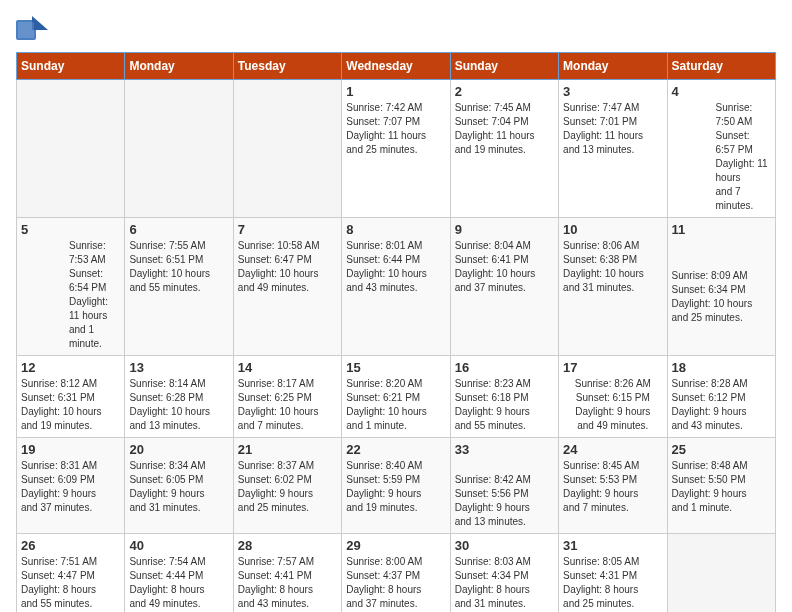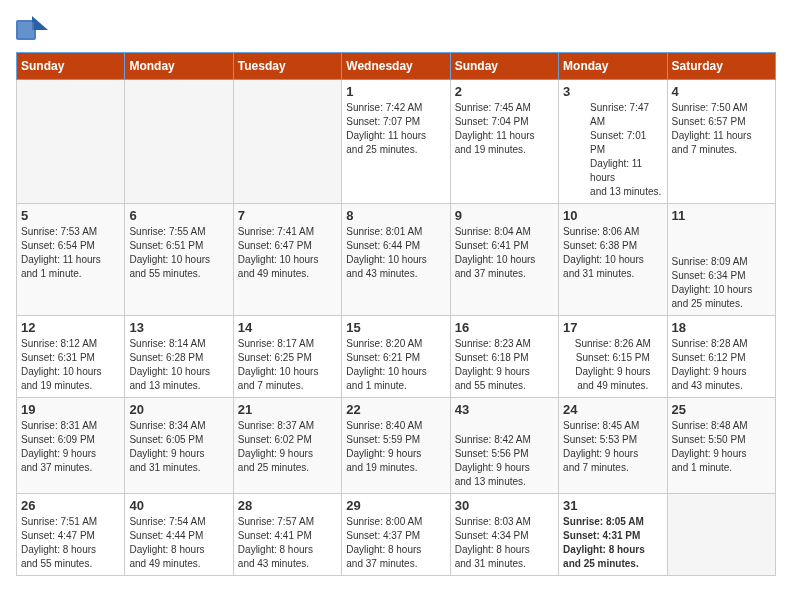--- a/index.html
+++ b/index.html
@@ -123,51 +123,51 @@
         </td>
         <td>
           <span class="day-number">2</span>
           <div class="day-info" style="white-space: pre-line;">Sunrise: 7:45 AM
 Sunset: 7:04 PM
 Daylight: 11 hours
 and 19 minutes.</div>
         </td>
         <td>
           <span class="day-number">3</span>
-          <div class="day-info" style="white-space: pre-line; margin-left: 27px;">Sunrise: 7:47 AM
+          <div class="day-info" style="white-space: pre-line;">Sunrise: 7:47 AM
 Sunset: 7:01 PM
 Daylight: 11 hours
 and 13 minutes.</div>
         </td>
         <td>
           <span class="day-number">4</span>
-          <div class="day-info" style="white-space: pre-line;">Sunrise: 7:50 AM
+          <div class="day-info" style="white-space: pre-line; margin-left: 44px;">Sunrise: 7:50 AM
 Sunset: 6:57 PM
 Daylight: 11 hours
 and 7 minutes.</div>
         </td>
       </tr>
       <tr>
         <td>
           <span class="day-number">5</span>
-          <div class="day-info" style="white-space: pre-line;">Sunrise: 7:53 AM
+          <div class="day-info" style="white-space: pre-line; margin-left: 48px;">Sunrise: 7:53 AM
 Sunset: 6:54 PM
 Daylight: 11 hours
 and 1 minute.</div>
         </td>
         <td>
           <span class="day-number">6</span>
           <div class="day-info" style="white-space: pre-line;">Sunrise: 7:55 AM
 Sunset: 6:51 PM
 Daylight: 10 hours
 and 55 minutes.</div>
         </td>
         <td>
           <span class="day-number">7</span>
-          <div class="day-info" style="white-space: pre-line;">Sunrise: 7:41 AM
+          <div class="day-info" style="white-space: pre-line;">Sunrise: 10:58 AM
 Sunset: 6:47 PM
 Daylight: 10 hours
 and 49 minutes.</div>
         </td>
         <td>
           <span class="day-number">8</span>
           <div class="day-info" style="white-space: pre-line;">Sunrise: 8:01 AM
 Sunset: 6:44 PM
 Daylight: 10 hours
 and 43 minutes.</div>
@@ -268,21 +268,21 @@
 and 25 minutes.</div>
         </td>
         <td>
           <span class="day-number">22</span>
           <div class="day-info" style="white-space: pre-line;">Sunrise: 8:40 AM
 Sunset: 5:59 PM
 Daylight: 9 hours
 and 19 minutes.</div>
         </td>
         <td>
-          <span class="day-number">43</span>
+          <span class="day-number">33</span>
           <div class="day-info" style="white-space: pre-line; margin-top: 16px;">Sunrise: 8:42 AM
 Sunset: 5:56 PM
 Daylight: 9 hours
 and 13 minutes.</div>
         </td>
         <td>
           <span class="day-number">24</span>
           <div class="day-info" style="white-space: pre-line;">Sunrise: 8:45 AM
 Sunset: 5:53 PM
 Daylight: 9 hours
@@ -327,21 +327,21 @@
         </td>
         <td>
           <span class="day-number">30</span>
           <div class="day-info" style="white-space: pre-line;">Sunrise: 8:03 AM
 Sunset: 4:34 PM
 Daylight: 8 hours
 and 31 minutes.</div>
         </td>
         <td>
           <span class="day-number">31</span>
-          <div class="day-info" style="white-space: pre-line; font-weight: bold;">Sunrise: 8:05 AM
+          <div class="day-info" style="white-space: pre-line;">Sunrise: 8:05 AM
 Sunset: 4:31 PM
 Daylight: 8 hours
 and 25 minutes.</div>
         </td>
         <td class="empty"></td>
       </tr>
     </tbody>
 </table>
 
 </body></html>

